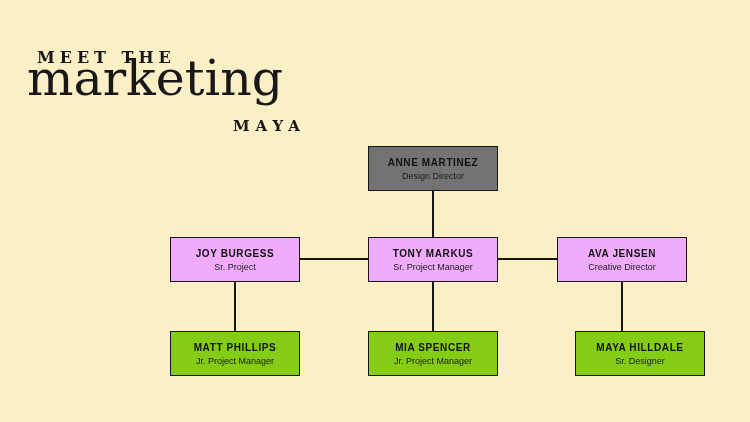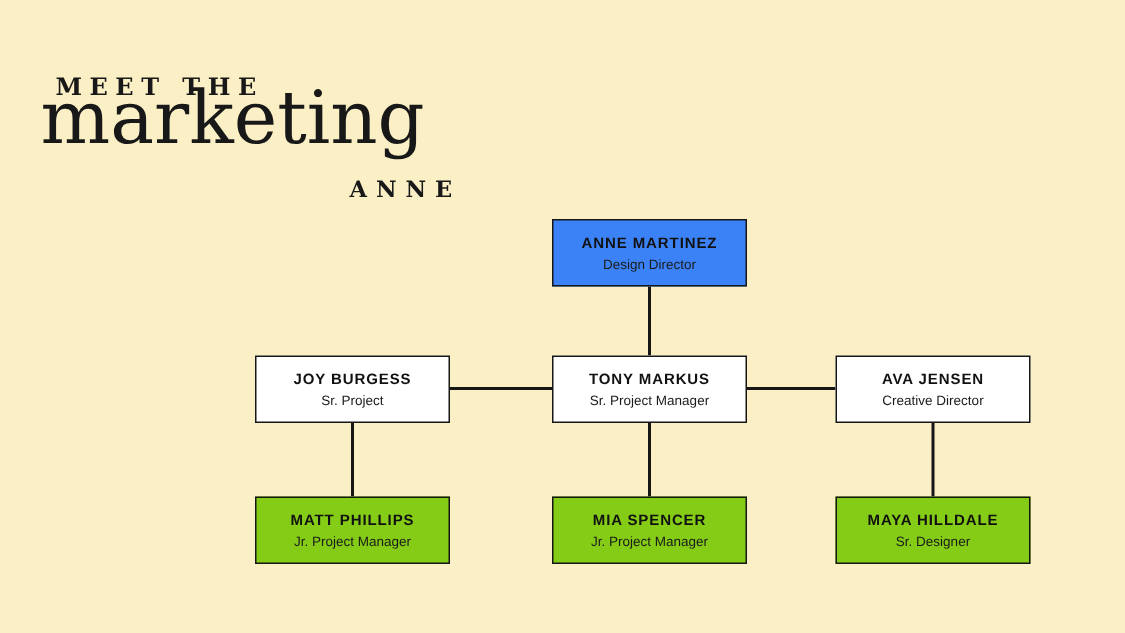--- a/index.html
+++ b/index.html
@@ -68,32 +68,32 @@
     font-weight: 700;
     letter-spacing: 0.6px;
     color: #111111;
     text-transform: uppercase;
   }
   .node .role {
     font-size: 9px;
     font-weight: 400;
     color: #1b1b1b;
   }
-  .node.cyan   { background: #3b82f6; }
-  .node.green  { background: #ffffff; }
+  .node.cyan   { background: #737373; }
+  .node.green  { background: #f0abfc; }
   .node.orange { background: #84cc16; }
 
   
   .pos-anne { left: 368px; top: 146px; }
   .pos-joy  { left: 170px; top: 237px; }
   .pos-tony { left: 368px; top: 237px; }
   .pos-ava  { left: 557px; top: 237px; }
   .pos-matt { left: 170px; top: 331px; }
   .pos-mia  { left: 368px; top: 331px; }
-  .pos-maya { left: 557px; top: 331px; }
+  .pos-maya { left: 575px; top: 331px; }
 
   
   .line {
     position: absolute;
     background: #161616;
   }
   .line.v { width: 2px; }
   .line.h { height: 2px; }
 
   .conn-anne-tony { left: 432px; top: 191px; height: 46px; }
@@ -103,21 +103,21 @@
   .conn-tony-mia  { left: 432px; top: 282px; height: 49px; }
   .conn-ava-maya  { left: 621px; top: 282px; height: 49px; }
 </style>
 </head>
 <body>
 
 <div class="canvas">
 
   <div class="title-line1">MEET THE</div>
   <div class="title-line2">marketing</div>
-  <div class="title-line3">ANNE</div>
+  <div class="title-line3">MAYA</div>
 
   <div class="line v conn-anne-tony"></div>
   <div class="line h conn-joy-tony"></div>
   <div class="line h conn-tony-ava"></div>
   <div class="line v conn-joy-matt"></div>
   <div class="line v conn-tony-mia"></div>
   <div class="line v conn-ava-maya"></div>
 
   <div class="node cyan pos-anne">
     <div class="name">ANNE MARTINEZ</div>

